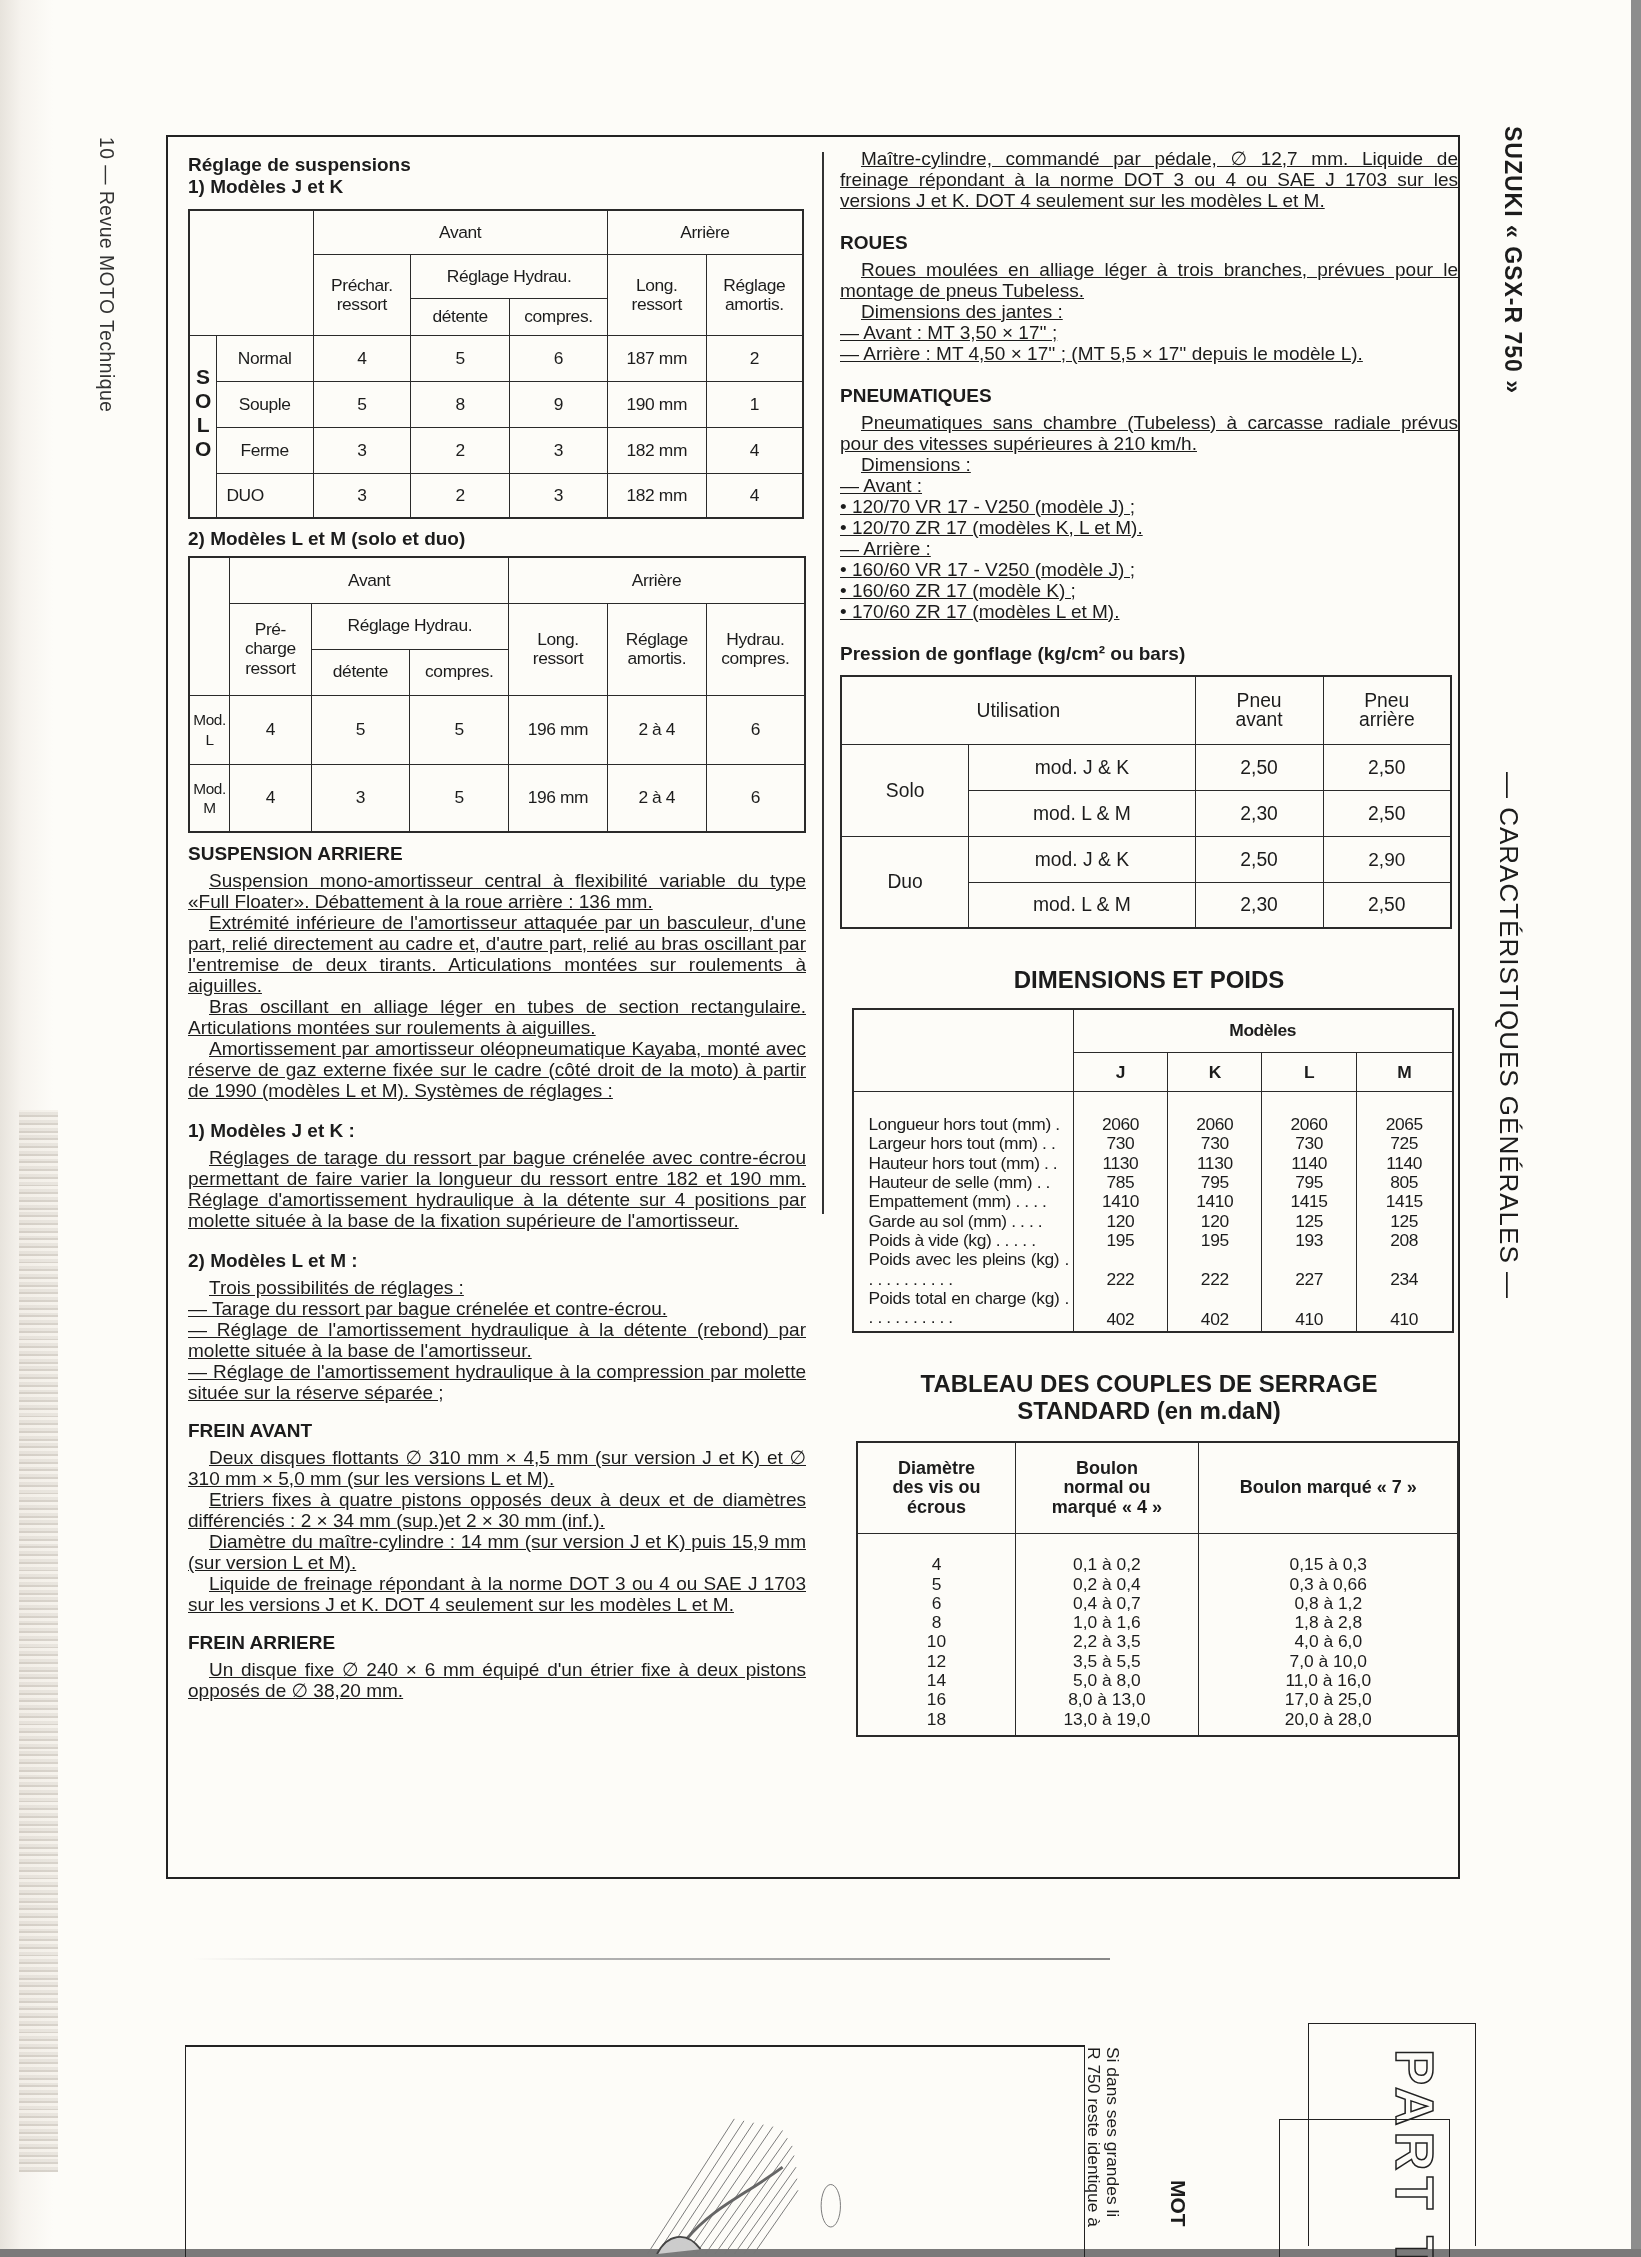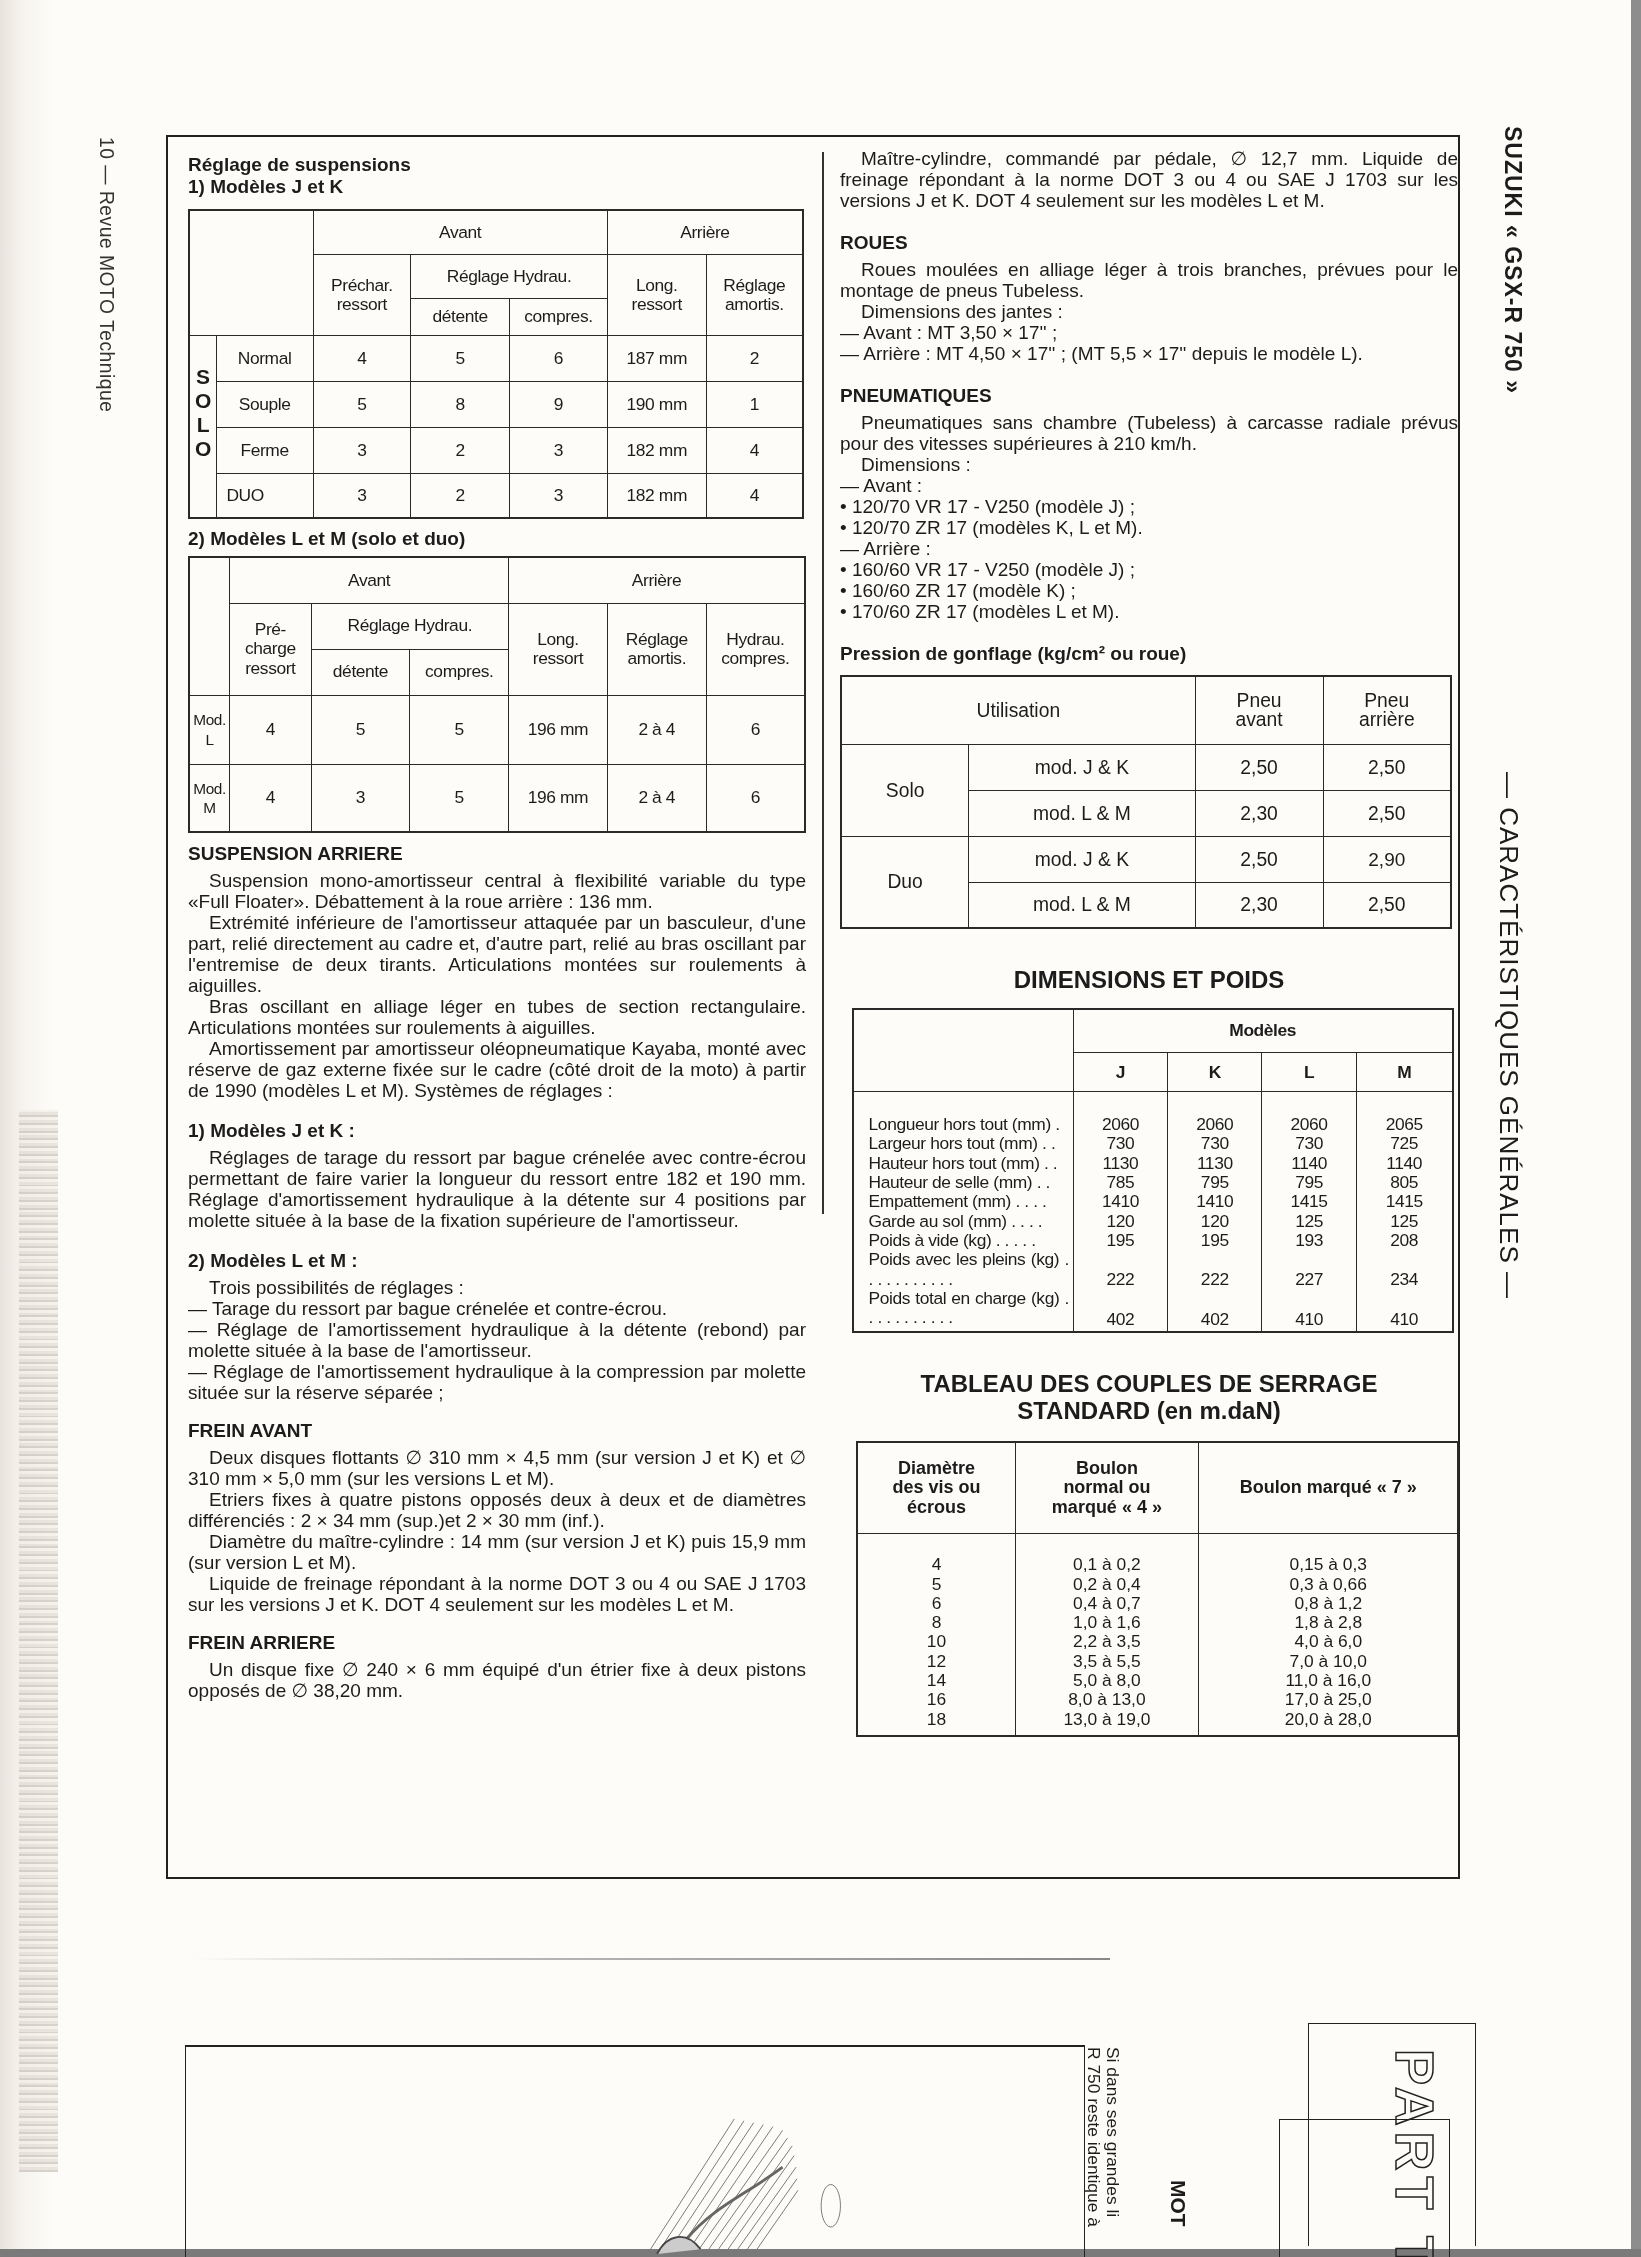--- a/index.html
+++ b/index.html
@@ -43,21 +43,21 @@
     border:2.9px solid #222; box-sizing:border-box;
   }
   .col-divider {
     position:absolute; left:822px; top:152px; width:1.9px; height:1062px; background:#333;
   }
   .col { position:absolute; font-size:19px; line-height:21px; }
   .col-left { left:188px; top:154px; width:618px; }
   .col-right { left:840px; top:148px; width:618px; }
   h3 { margin:0; font-size:19px; line-height:22px; font-weight:bold; }
   h4 { margin:0; font-size:19px; line-height:21px; font-weight:bold; }
-  p { margin:0; text-align:justify; }
+  p { margin:0; text-align:justify;text-decoration:underline; }
   p.ind { text-indent:21px; }
   .dash { padding-left:0; }
   .bul { padding-left:0; }
   table { border-collapse:collapse; }
   table.grid td, table.grid th {
     border:1.9px solid #2a2a2a; text-align:center; font-weight:normal;
     font-size:17.4px; line-height:19.3px; padding:0;
   }
   table.grid { border:2.4px solid #2a2a2a; }
   .narrow { font-stretch:condensed; letter-spacing:-0.4px; }
@@ -277,21 +277,21 @@
   <p class="ind" style="margin-top:5.8px">Pneumatiques sans chambre (Tubeless) à carcasse radiale prévus pour des vitesses supérieures à 210  km/h.</p>
   <p class="ind">Dimensions :</p>
   <p>— Avant :</p>
   <p class="bul">• 120/70 VR 17 - V250 (modèle J) ;</p>
   <p class="bul">• 120/70 ZR 17 (modèles K, L et M).</p>
   <p>— Arrière :</p>
   <p class="bul">• 160/60 VR 17 - V250 (modèle J) ;</p>
   <p class="bul">• 160/60 ZR 17 (modèle K) ;</p>
   <p class="bul">• 170/60 ZR 17 (modèles L et M).</p>
 
-  <h4 style="margin-top:21px">Pression de gonflage (kg/cm² ou roue)</h4>
+  <h4 style="margin-top:21px">Pression de gonflage (kg/cm² ou bars)</h4>
 
   <table class="grid bold" style="margin-top:11.6px;width:612px;">
     <colgroup>
         <col style="width:128px">
         <col style="width:227px">
         <col style="width:128px">
         <col style="width:128px">
       </colgroup>
     <tbody>
         <tr style="height:68px">

